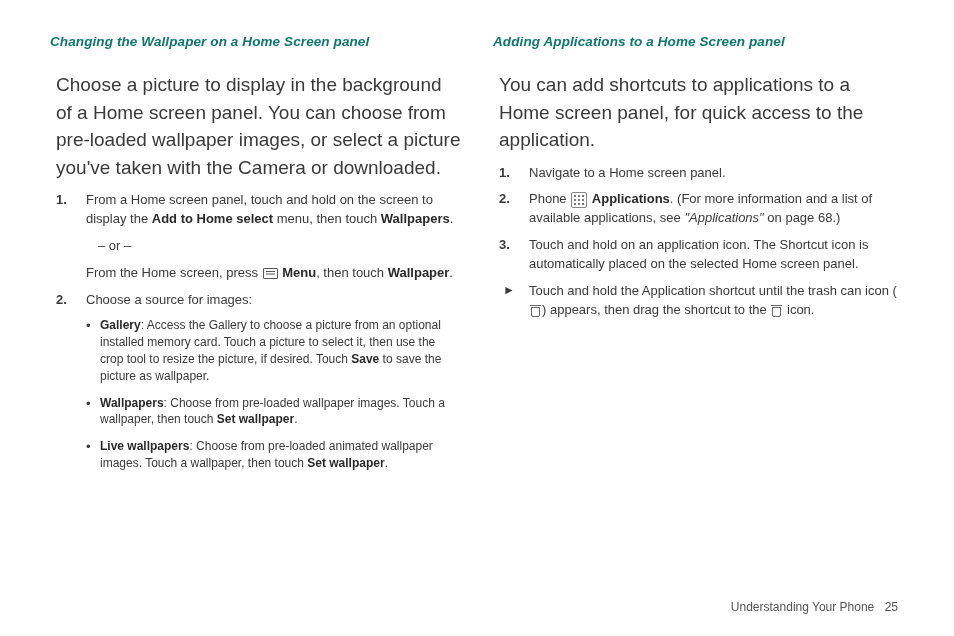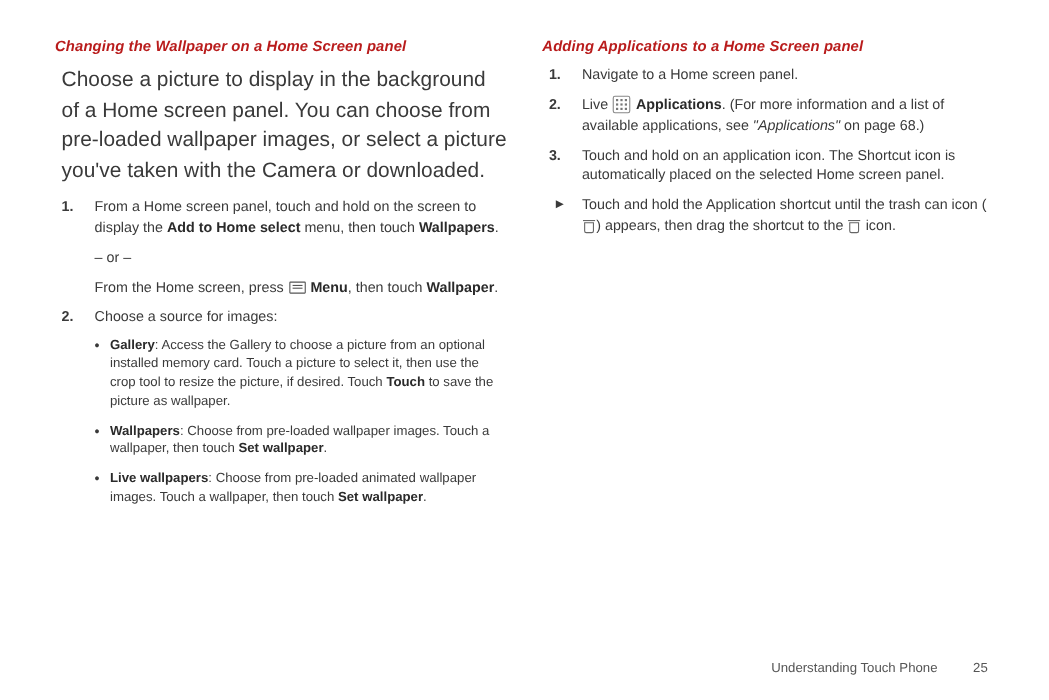--- a/index.html
+++ b/index.html
@@ -14,25 +14,25 @@
     }
     .columns {
       display: flex;
       gap: 32px;
     }
     .col {
       flex: 1;
       min-width: 0;
     }
     .section-heading {
-      color: #b91c1c;
+      color: #0f766e;
       font-style: italic;
       font-weight: bold;
       font-size: 13.5px;
-      margin-bottom: 10px;
+      margin-bottom: 22px;
       letter-spacing: 0.1px;
     }
     .sub-heading {
       color: #1a3d8f;
       font-weight: bold;
       font-size: 12.5px;
       margin: 6px 0 8px 0;
     }
     .body-text {
       font-size: 19px;
@@ -51,21 +51,21 @@
     }
     ol.numbered > li > .num {
       font-weight: bold;
       width: 30px;
       flex-shrink: 0;
     }
     ol.numbered > li > .content {
       flex: 1;
     }
     .or-line {
-      margin: 8px 0;
+      margin: 8px 12px;
     }
     ul.bullets {
       list-style: none;
       margin-left: 36px;
       margin-top: 6px;
     }
     ul.bullets > li {
       display: flex;
       font-size: 12px;
       line-height: 1.4;
@@ -151,21 +151,21 @@
       background: #666;
     }
     .footer {
       position: absolute;
       bottom: 22px;
       right: 56px;
       font-size: 12px;
       color: #555;
     }
     .footer .pagenum {
-      margin-left: 29px;
+      margin-left: 7px;
     }
     b { font-weight: bold; color: #2a2a2a; }
     .ital { font-style: italic; }
   </style>
 </head>
 <body>
 
 <div class="columns">
 
   <div class="col">
@@ -182,58 +182,59 @@
         </div>
       </li>
       <li>
         <span class="num">2.</span>
         <div class="content">Choose a source for images:</div>
       </li>
     </ol>
 
     <ul class="bullets">
       <li>
-          <div><b>Gallery</b><span>: Access the Gallery to choose a picture from an optional installed memory card. Touch a picture to select it, then use the crop tool to resize the picture, if desired. Touch </span><b>Touch</b><span> to save the picture as wallpaper.</span></div>
+          <div><b>Gallery</b><span>: Access the Gallery to choose a picture from an optional installed memory card. Touch a picture to select it, then use the crop tool to resize the picture, if desired. Touch </span><b>Save</b><span> to save the picture as wallpaper.</span></div>
         </li>
       <li>
           <div><b>Wallpapers</b><span>: Choose from pre-loaded wallpaper images. Touch a wallpaper, then touch </span><b>Set wallpaper</b><span>.</span></div>
         </li>
       <li>
           <div><b>Live wallpapers</b><span>: Choose from pre-loaded animated wallpaper images. Touch a wallpaper, then touch </span><b>Set wallpaper</b><span>.</span></div>
         </li>
     </ul>
   </div>
 
   <div class="col">
     <div class="section-heading">Adding Applications to a Home Screen panel</div>
+    <p class="body-text">You can add shortcuts to applications to a Home screen panel, for quick access to the application.</p>
 
     <ol class="numbered">
       <li>
         <span class="num">1.</span>
         <div class="content">Navigate to a Home screen panel.</div>
       </li>
       <li>
         <span class="num">2.</span>
         <div class="content">
-          <span>Live </span><span class="icon-apps"></span> <b>Applications</b><span>. (For more information and a list of available applications, see </span><span class="ital">"Applications"</span><span> on page 68.)</span>
+          <span>Phone </span><span class="icon-apps"></span> <b>Applications</b><span>. (For more information and a list of available applications, see </span><span class="ital">"Applications"</span><span> on page 68.)</span>
         </div>
       </li>
       <li>
         <span class="num">3.</span>
         <div class="content">Touch and hold on an application icon. The Shortcut icon is automatically placed on the selected Home screen panel.</div>
       </li>
     </ol>
 
 
     <div class="arrow-item">
       <span class="arrow">►</span>
       <div>
         <span>Touch and hold the Application shortcut until the trash can icon (</span><span class="icon-trash"></span><span>) appears, then drag the shortcut to the </span><span class="icon-trash"></span><span> icon.</span>
       </div>
     </div>
   </div>
 
 </div>
 
 <div class="footer">
-  <span>Understanding Touch Phone</span>
+  <span>Understanding Your Phone</span>
   <span class="pagenum">25</span>
 </div>
 
 </body></html>

